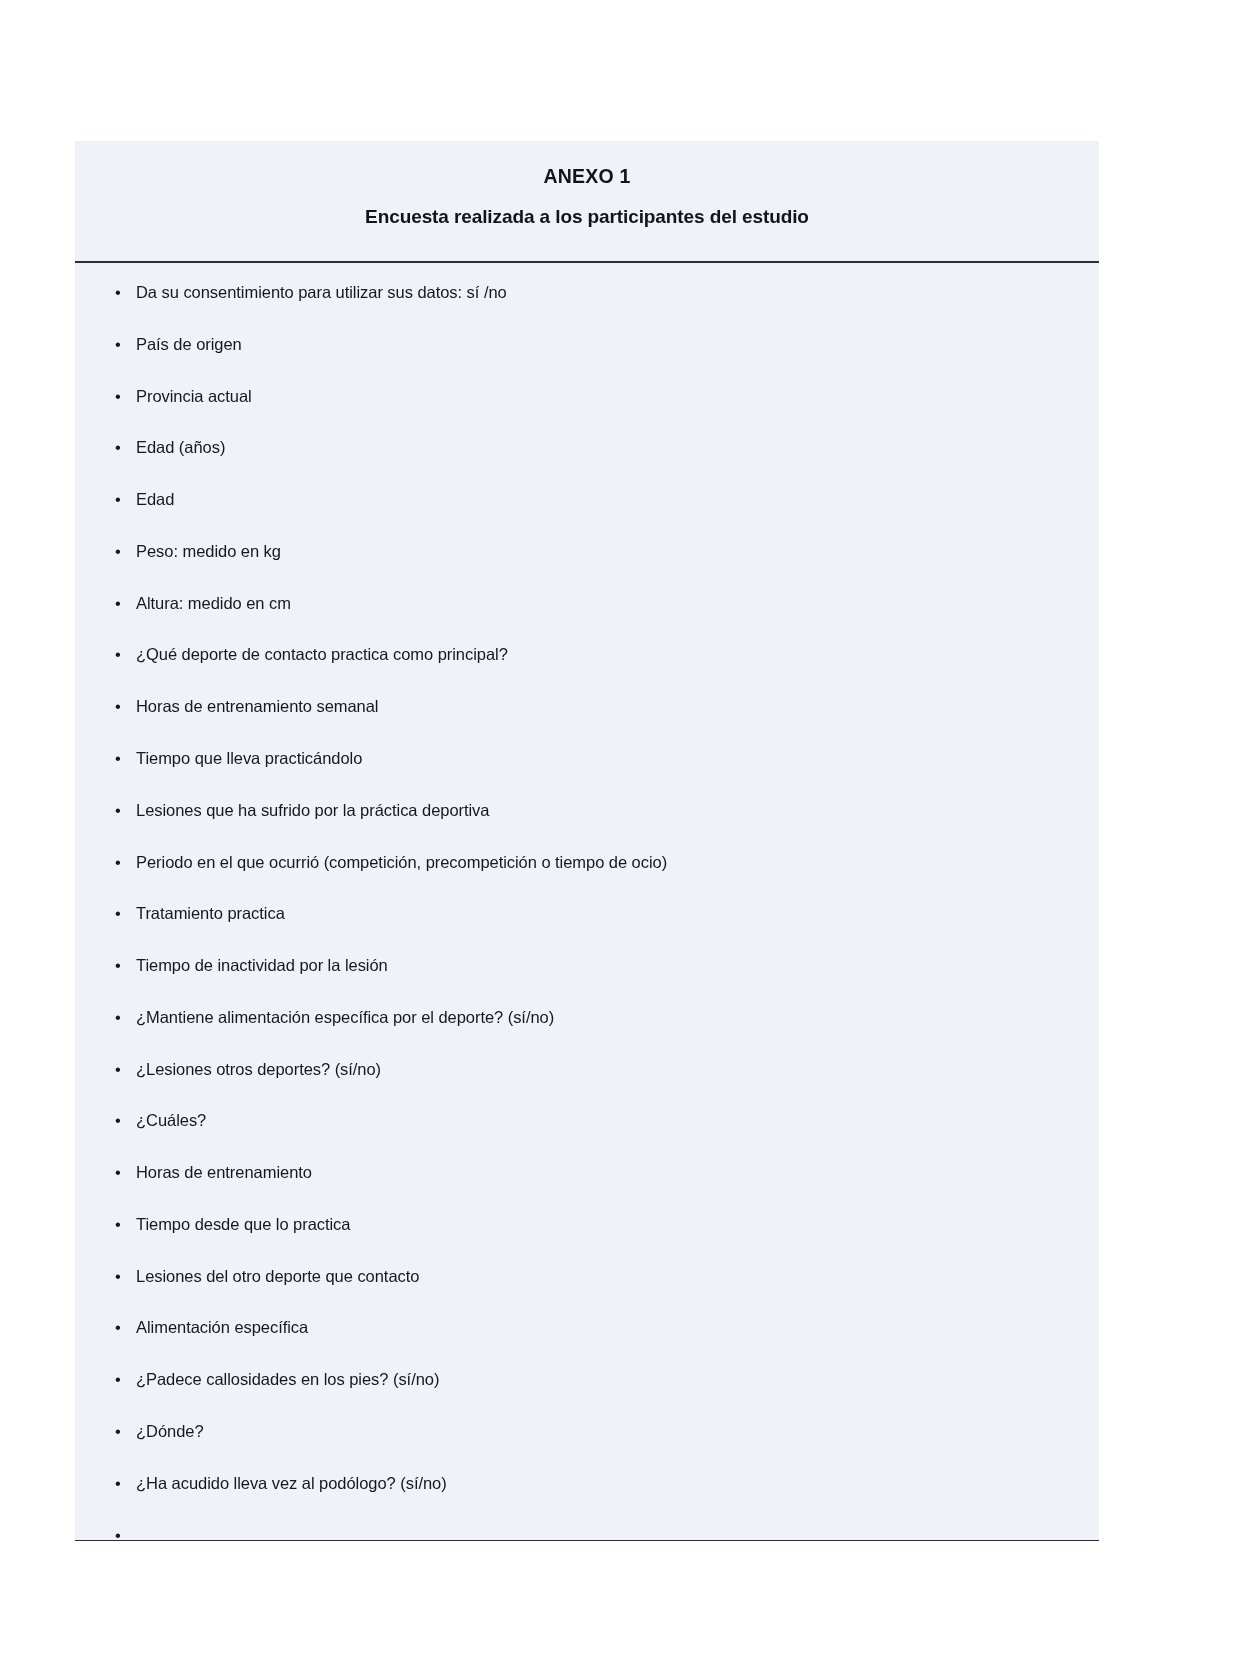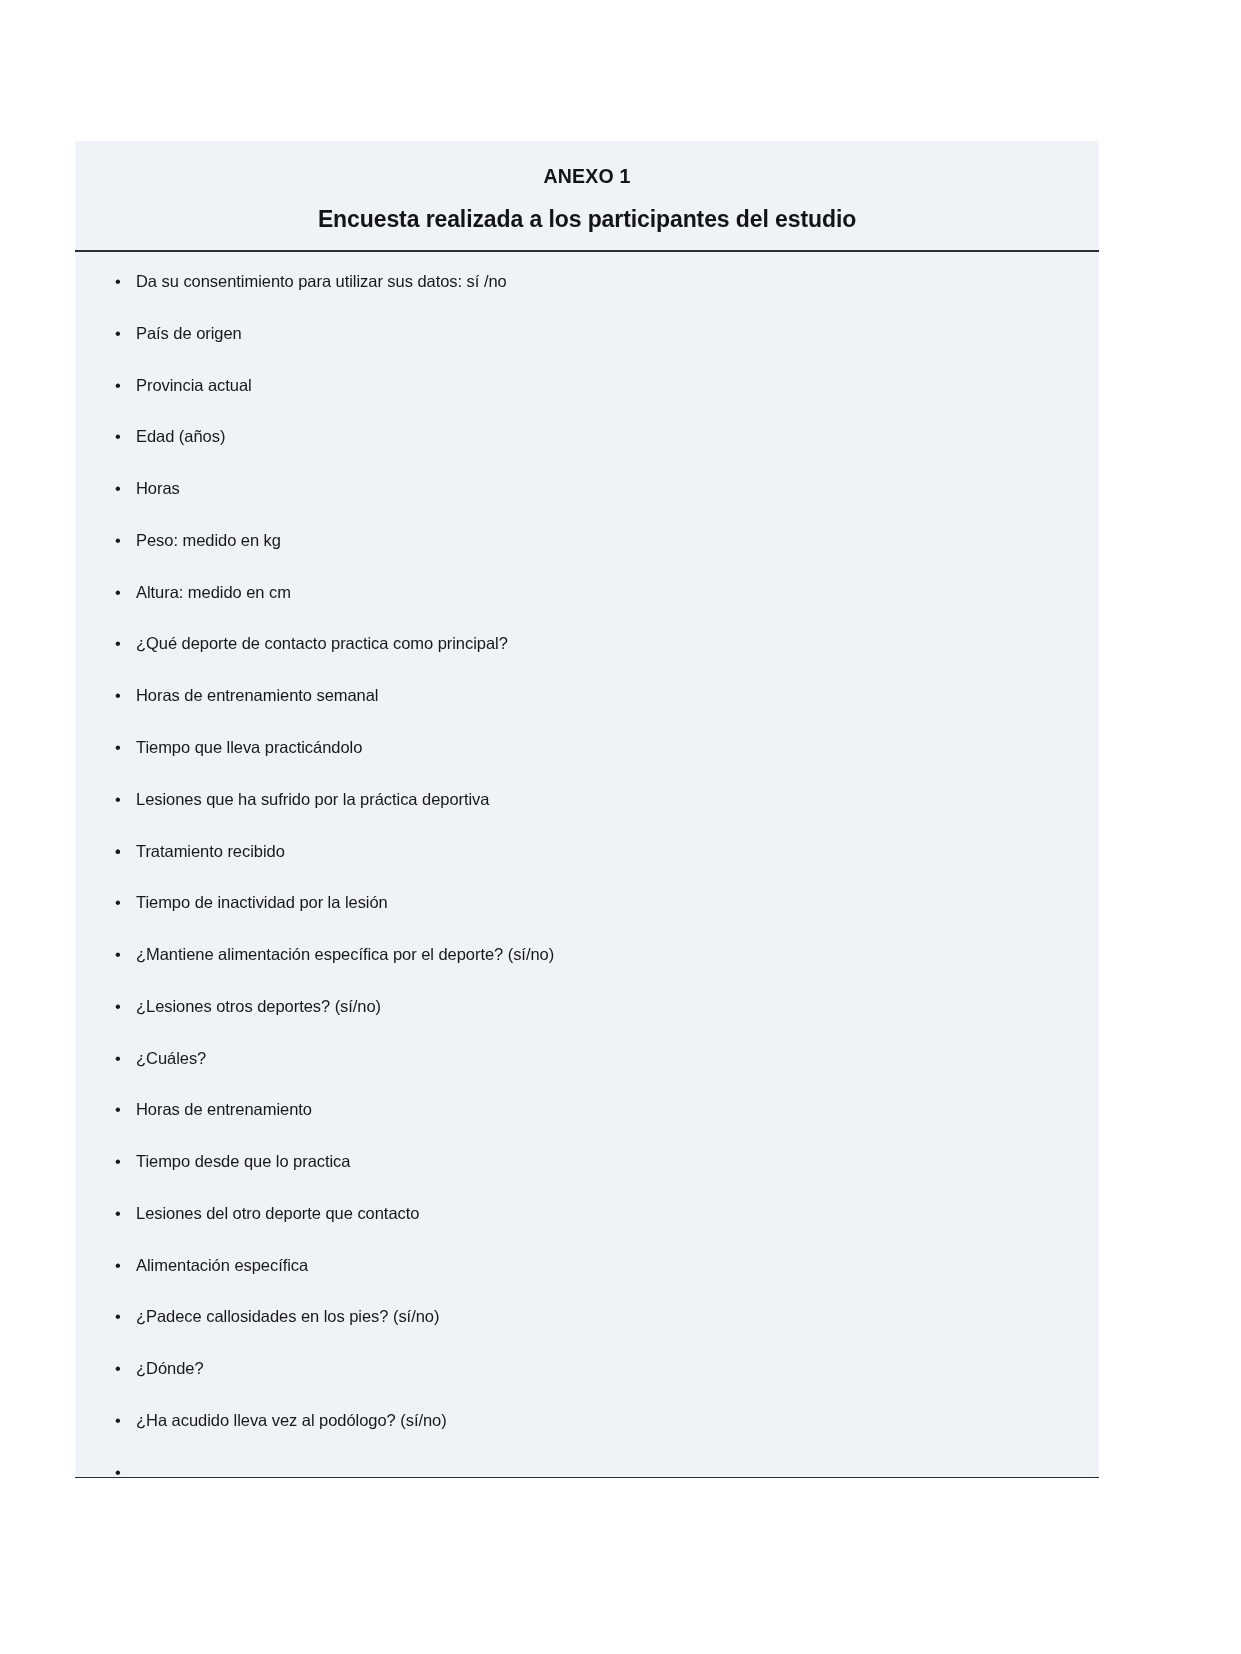--- a/index.html
+++ b/index.html
@@ -40,26 +40,26 @@
   }
   .annex-title {
     font-size: 19.5px;
     font-weight: bold;
     color: #111418;
     letter-spacing: 0.2px;
     line-height: 1.25;
     margin: 0 0 17px 0;
   }
   .annex-subtitle {
-    font-size: 23px;
+    font-size: 19px;
     font-weight: bold;
     color: #111418;
     letter-spacing: -0.1px;
     line-height: 1.25;
-    margin: 0;
+    margin: 16px;
   }
 
   .rule-top {
     height: 0;
     border-top: 2px solid #2a2f36;
     margin: 0;
   }
   .rule-bottom {
     height: 0;
     border-top: 1.6px solid #2a2f36;
@@ -113,29 +113,29 @@
     </div>
 
     <div class="rule-top"></div>
 
     <div class="annex-body">
       <ul class="question-list" id="question-list">
           <li><span class="bullet">•</span><span class="qtext">Da su consentimiento para utilizar sus datos: sí /no</span></li>
           <li><span class="bullet">•</span><span class="qtext">País de origen</span></li>
           <li><span class="bullet">•</span><span class="qtext">Provincia actual</span></li>
           <li><span class="bullet">•</span><span class="qtext">Edad (años)</span></li>
-          <li><span class="bullet">•</span><span class="qtext">Horas</span></li>
+          <li><span class="bullet">•</span><span class="qtext">Edad</span></li>
           <li><span class="bullet">•</span><span class="qtext">Peso: medido en kg</span></li>
           <li><span class="bullet">•</span><span class="qtext">Altura: medido en cm</span></li>
           <li><span class="bullet">•</span><span class="qtext">¿Qué deporte de contacto practica como principal?</span></li>
           <li><span class="bullet">•</span><span class="qtext">Horas de entrenamiento semanal</span></li>
           <li><span class="bullet">•</span><span class="qtext">Tiempo que lleva practicándolo</span></li>
           <li><span class="bullet">•</span><span class="qtext">Lesiones que ha sufrido por la práctica deportiva</span></li>
-          <li><span class="bullet">•</span></li>
-          <li><span class="bullet">•</span><span class="qtext">Tratamiento recibido</span></li>
+          <li><span class="bullet">•</span><span class="qtext">Periodo en el que ocurrió (competición, precompetición o tiempo de ocio)</span></li>
+          <li><span class="bullet">•</span><span class="qtext">Tratamiento practica</span></li>
           <li><span class="bullet">•</span><span class="qtext">Tiempo de inactividad por la lesión</span></li>
           <li><span class="bullet">•</span><span class="qtext">¿Mantiene alimentación específica por el deporte? (sí/no)</span></li>
           <li><span class="bullet">•</span><span class="qtext">¿Lesiones otros deportes? (sí/no)</span></li>
           <li><span class="bullet">•</span><span class="qtext">¿Cuáles?</span></li>
           <li><span class="bullet">•</span><span class="qtext">Horas de entrenamiento</span></li>
           <li><span class="bullet">•</span><span class="qtext">Tiempo desde que lo practica</span></li>
           <li><span class="bullet">•</span><span class="qtext">Lesiones del otro deporte que contacto</span></li>
           <li><span class="bullet">•</span><span class="qtext">Alimentación específica</span></li>
           <li><span class="bullet">•</span><span class="qtext">¿Padece callosidades en los pies? (sí/no)</span></li>
           <li><span class="bullet">•</span><span class="qtext">¿Dónde?</span></li>

